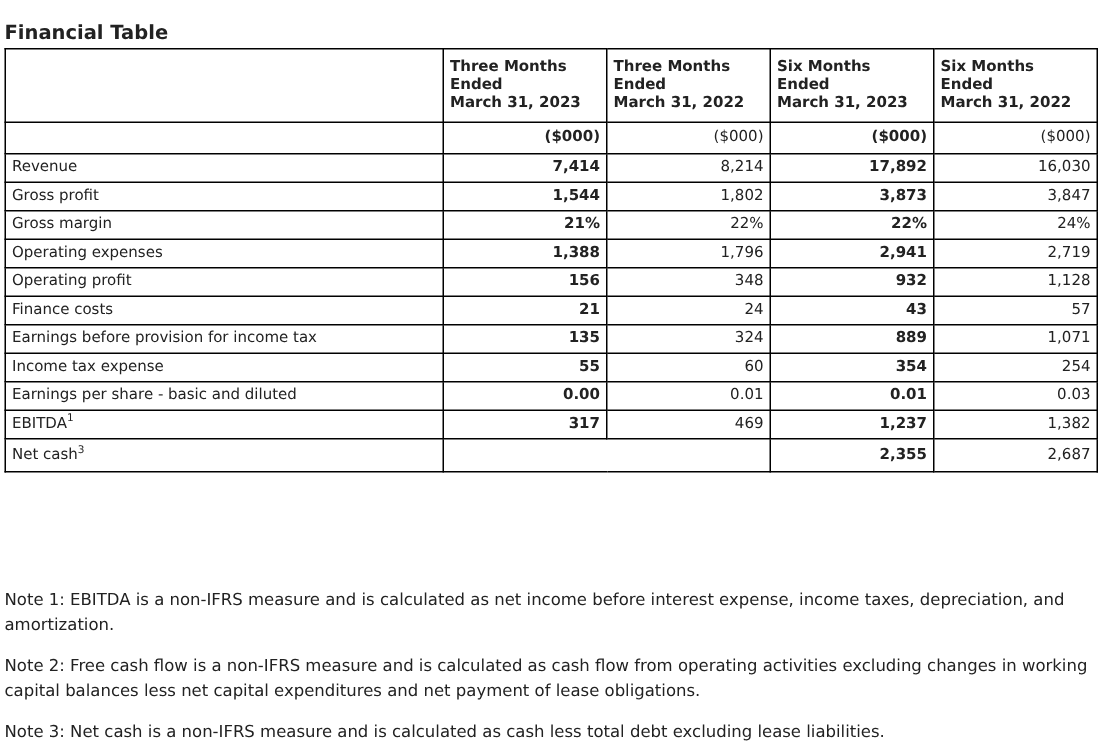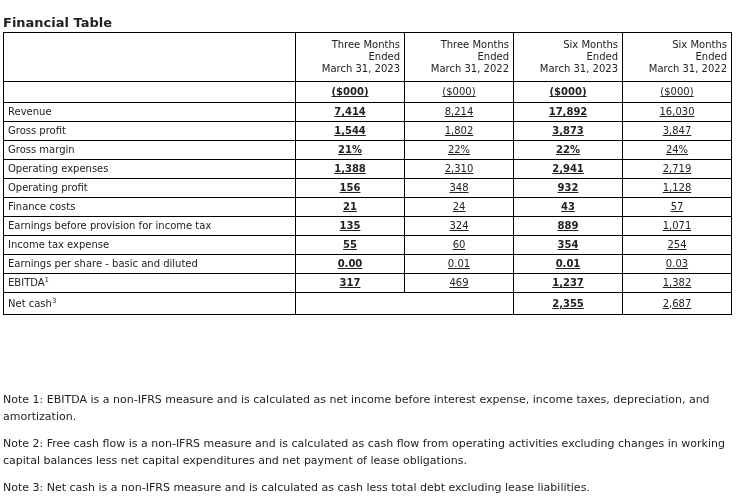--- a/index.html
+++ b/index.html
@@ -16,25 +16,25 @@
       width: 729px; border-collapse: collapse;
       font-size: 10px; table-layout: fixed;
     }
     table.fin td, table.fin th {
       border: 1px solid #000;
       padding: 0 4px;
       height: 18px;
       line-height: 12px;
     }
     table.fin th {
-      font-weight: normal; text-align: right; vertical-align: middle;
+      font-weight: bold; text-align: left; vertical-align: middle;
       height: 44px; padding-top: 2px; padding-bottom: 2px;
     }
     table.fin th.label-col { }
-    table.fin td.num { text-align: center; text-decoration: underline; }
+    table.fin td.num { text-align: right; }
     table.fin td.bold { font-weight: bold; }
     table.fin tr.units td { height: 20px; }
     table.fin tr.last td { height: 21px; margin-left: 40px; }
     col.c0 { width: 292px; }
     col.c1, col.c2, col.c3, col.c4 { width: 109px; }
     sup { font-size: 7px; line-height: 0; vertical-align: super; }
     .notes {
       position: absolute; left: 3px; top: 391px; width: 728px;
       font-size: 11px; line-height: 17px; color: #222;
     }
@@ -87,21 +87,21 @@
       <tr>
         <td><span>Gross margin</span></td>
         <td class="num bold">21%</td>
         <td class="num">22%</td>
         <td class="num bold">22%</td>
         <td class="num">24%</td>
       </tr>
       <tr>
         <td><span>Operating expenses</span></td>
         <td class="num bold">1,388</td>
-        <td class="num">2,310</td>
+        <td class="num">1,796</td>
         <td class="num bold">2,941</td>
         <td class="num">2,719</td>
       </tr>
       <tr>
         <td><span>Operating profit</span></td>
         <td class="num bold">156</td>
         <td class="num">348</td>
         <td class="num bold">932</td>
         <td class="num">1,128</td>
       </tr>

